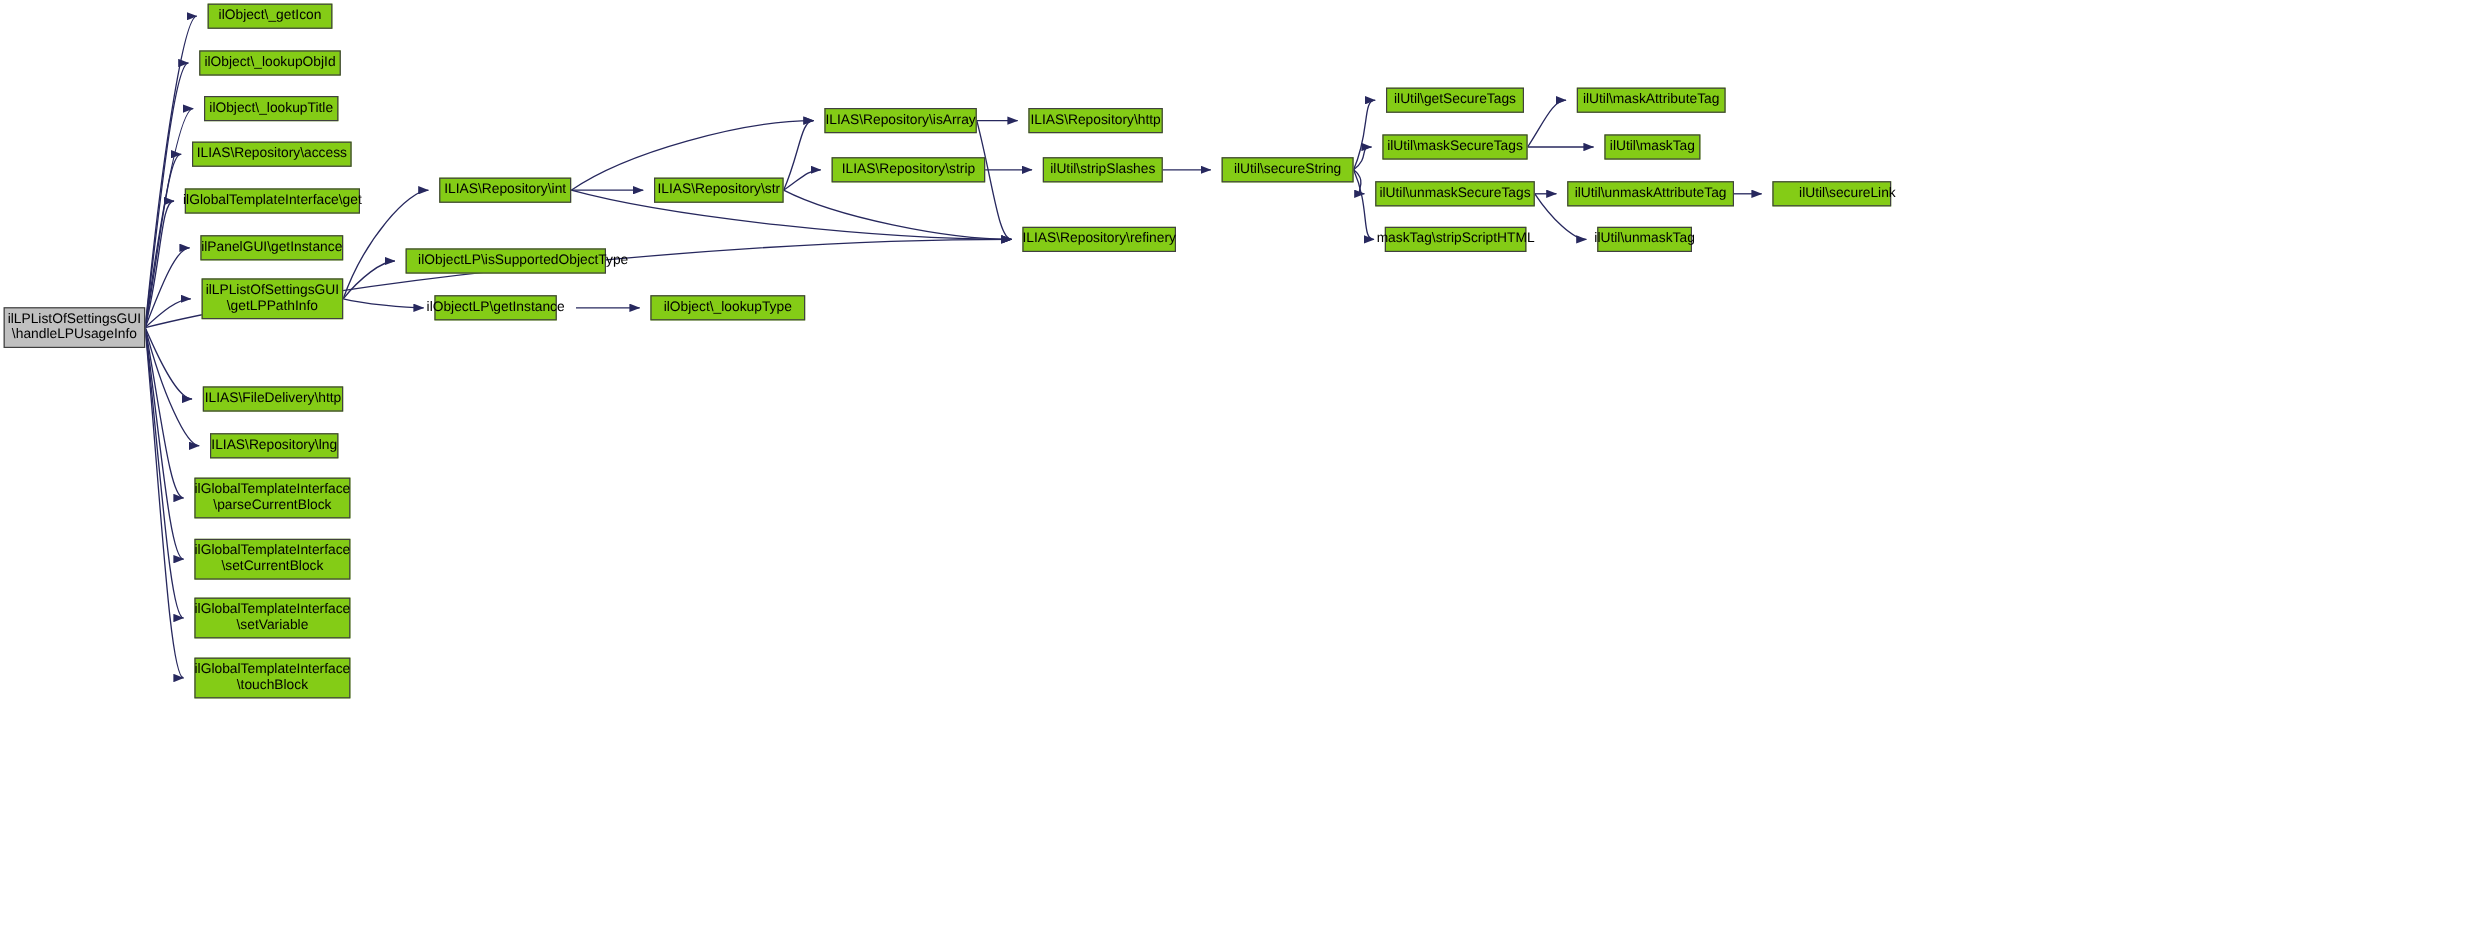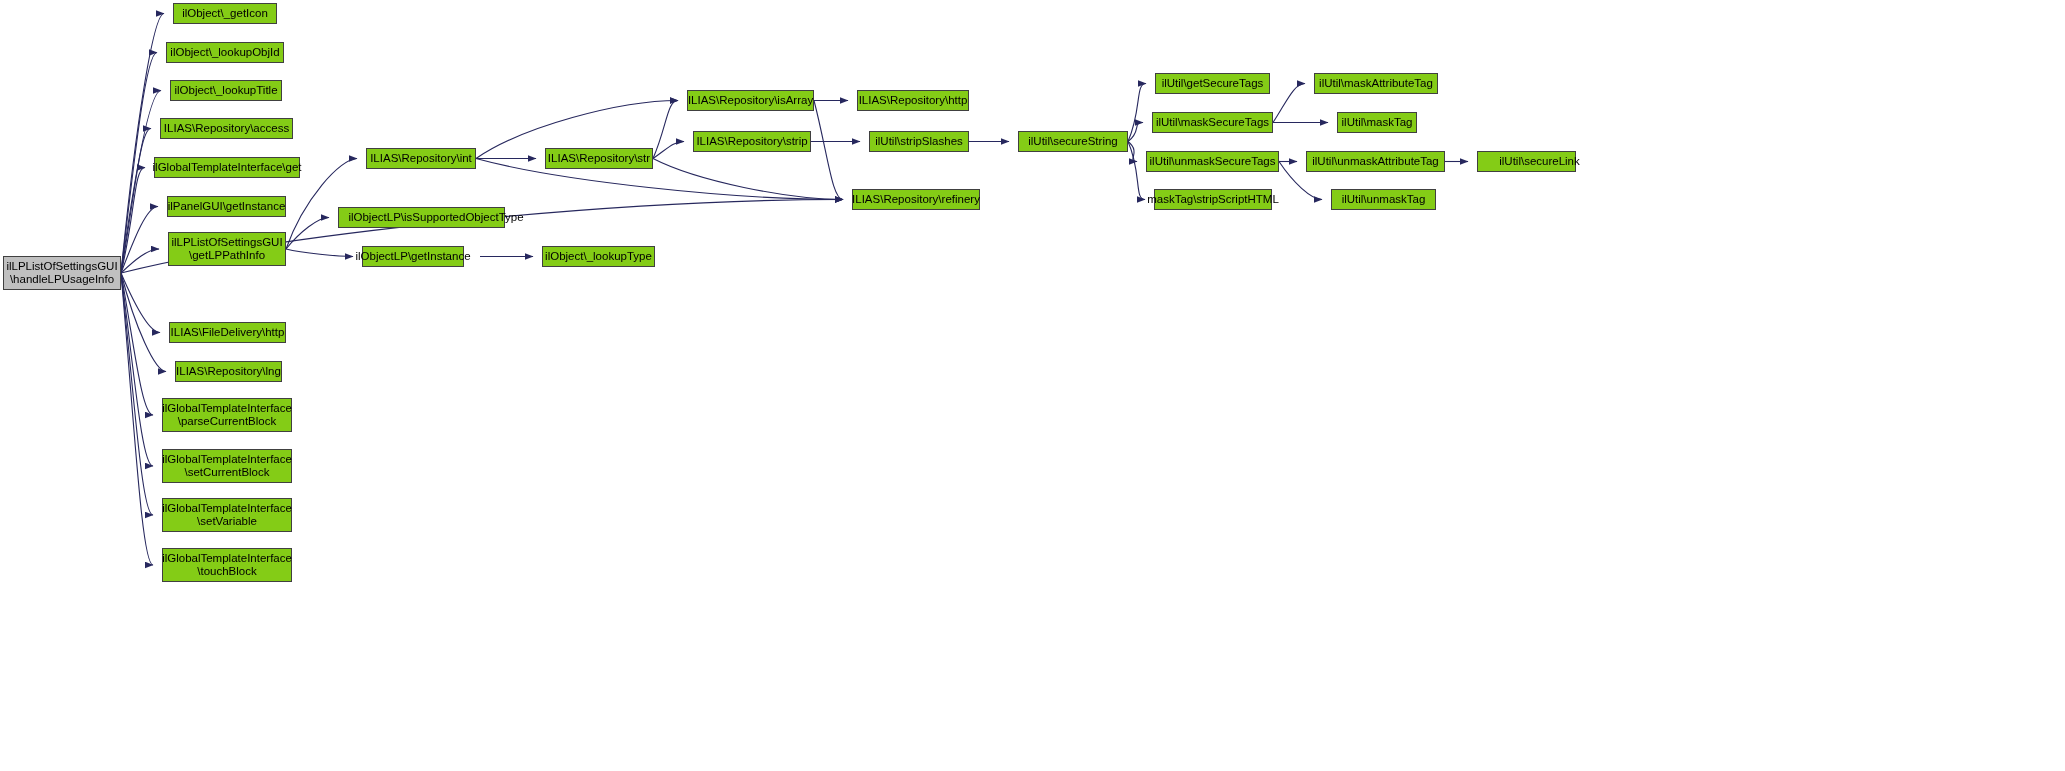--- a/index.html
+++ b/index.html
@@ -77,31 +77,31 @@
 \parseCurrentBlock</div>
       <div class="node" style="left: 162px; top: 449px; width: 130px; height: 34px;">ilGlobalTemplateInterface
 \setCurrentBlock</div>
       <div class="node" style="left: 162px; top: 498px; width: 130px; height: 34px;">ilGlobalTemplateInterface
 \setVariable</div>
       <div class="node" style="left: 162px; top: 548px; width: 130px; height: 34px;">ilGlobalTemplateInterface
 \touchBlock</div>
       <div class="node" style="left: 366px; top: 148px; width: 110px; height: 21px;">ILIAS\Repository\int</div>
       <div class="node" style="left: 338px; top: 207px; width: 167px; height: 21px; padding-left: 29px;">ilObjectLP\isSupportedObjectType</div>
       <div class="node" style="left: 362px; top: 246px; width: 102px; height: 21px; text-align: center;">ilObjectLP\getInstance</div>
-      <div class="node" style="left: 542px; top: 246px; width: 113px; height: 21px;">ilObject\_lookupType</div>
+      <div class="node" style="left: 542px; top: 246px; width: 129px; height: 21px;">ilObject\_lookupType</div>
       <div class="node" style="left: 545px; top: 148px; width: 108px; height: 21px;">ILIAS\Repository\str</div>
       <div class="node" style="left: 687px; top: 90px; width: 127px; height: 21px;">ILIAS\Repository\isArray</div>
-      <div class="node" style="left: 693px; top: 131px; width: 118px; height: 21px;">ILIAS\Repository\strip</div>
+      <div class="node" style="left: 693px; top: 131px; width: 128px; height: 21px;">ILIAS\Repository\strip</div>
       <div class="node" style="left: 857px; top: 90px; width: 112px; height: 21px;">ILIAS\Repository\http</div>
       <div class="node" style="left: 869px; top: 131px; width: 100px; height: 21px;">ilUtil\stripSlashes</div>
       <div class="node" style="left: 852px; top: 189px; width: 128px; height: 21px;">ILIAS\Repository\refinery</div>
       <div class="node" style="left: 1018px; top: 131px; width: 110px; height: 21px;">ilUtil\secureString</div>
       <div class="node" style="left: 1155px; top: 73px; width: 115px; height: 21px;">ilUtil\getSecureTags</div>
       <div class="node" style="left: 1152px; top: 112px; width: 121px; height: 21px;">ilUtil\maskSecureTags</div>
       <div class="node" style="left: 1146px; top: 151px; width: 133px; height: 21px;">ilUtil\unmaskSecureTags</div>
       <div class="node" style="left: 1154px; top: 189px; width: 118px; height: 21px;">maskTag\stripScriptHTML</div>
       <div class="node" style="left: 1314px; top: 73px; width: 124px; height: 21px;">ilUtil\maskAttributeTag</div>
       <div class="node" style="left: 1337px; top: 112px; width: 80px; height: 21px;">ilUtil\maskTag</div>
       <div class="node" style="left: 1306px; top: 151px; width: 139px; height: 21px;">ilUtil\unmaskAttributeTag</div>
-      <div class="node" style="left: 1331px; top: 189px; width: 105px; height: 21px;">ilUtil\unmaskTag</div>
+      <div class="node" style="left: 1331px; top: 189px; width: 79px; height: 21px;">ilUtil\unmaskTag</div>
       <div class="node" style="left: 1477px; top: 151px; width: 99px; height: 21px; padding-left: 26px;">ilUtil\secureLink</div>
     </div>
 </div>
 
 </body></html>

